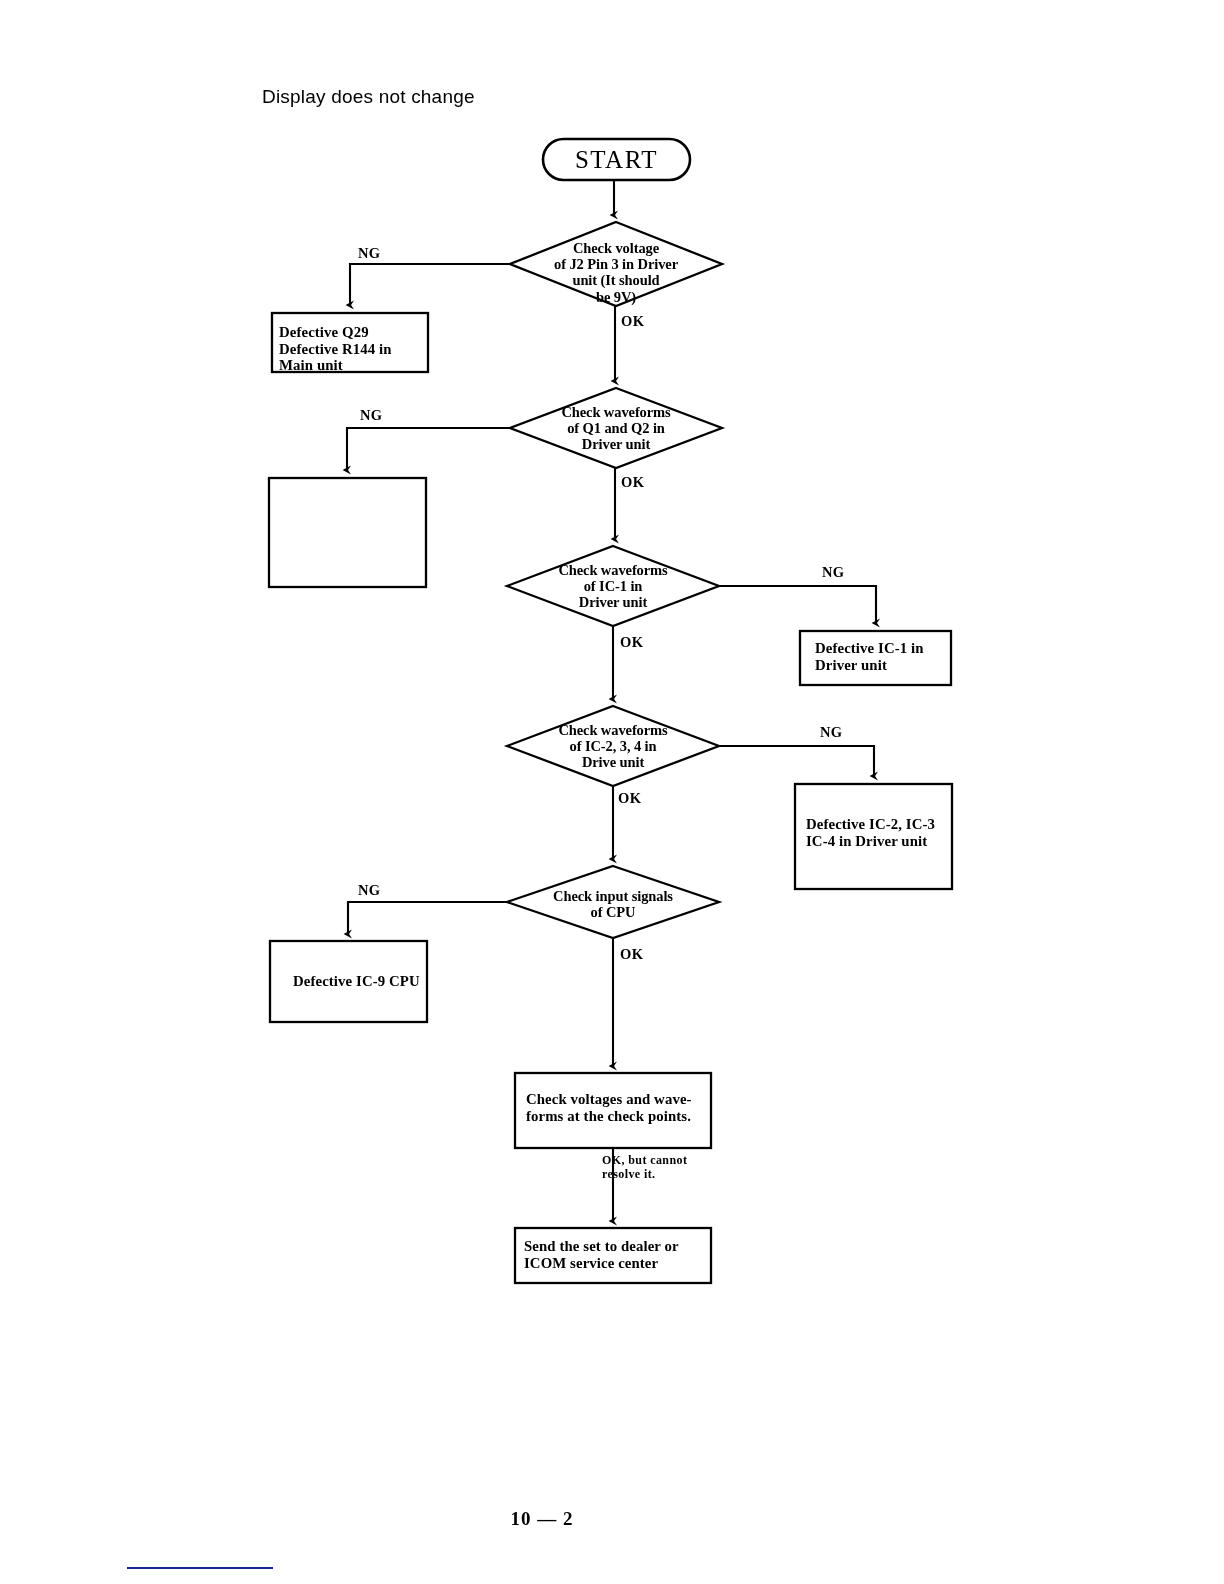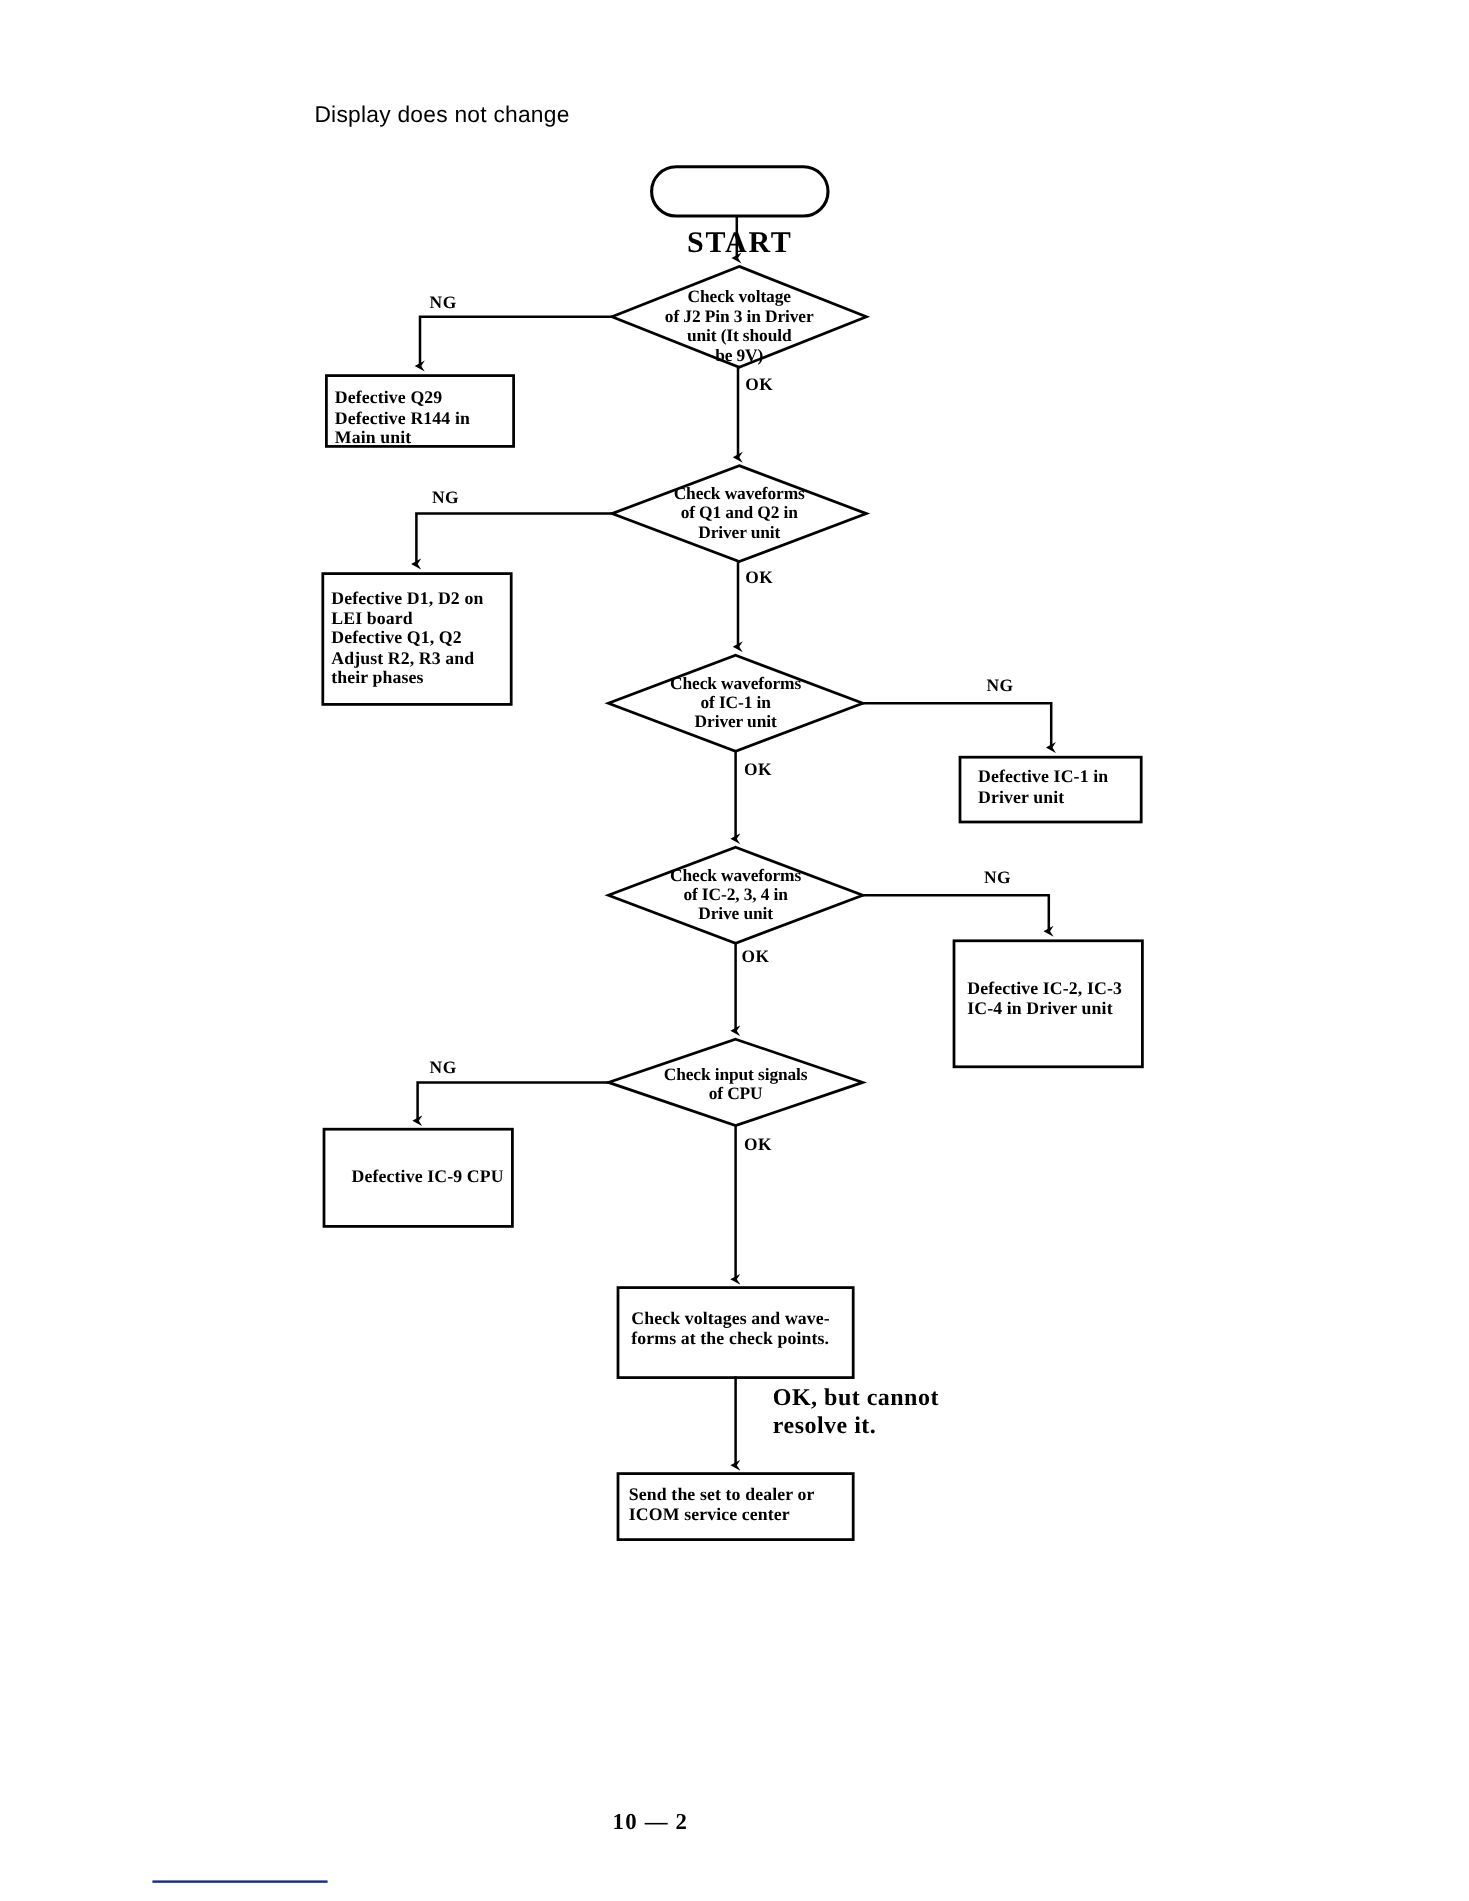--- a/index.html
+++ b/index.html
@@ -54,25 +54,24 @@
     text-align: center;
     letter-spacing: -0.1px;
   }
   .box-text {
     font-size: 14.8px;
     text-align: left;
     letter-spacing: 0.1px;
   }
   .start-text {
     font-family: "Liberation Serif", serif;
-    font-weight: bold;
+    font-weight: normal;
     font-size: 25px;
     letter-spacing: 1.5px;
     text-align: center;
-    margin-top: 43px;
   }
   .edge-label {
     position: absolute;
     font-family: "Liberation Serif", serif;
     font-weight: bold;
     font-size: 14.5px;
     letter-spacing: 0.4px;
     white-space: pre-line;
     line-height: 1.15;
   }
@@ -166,25 +165,20 @@
 be 9V)</div>
 
   <div class="node-text box-text" style="left:279px; top:324px; width:146px;">Defective Q29
 Defective  R144  in
 Main unit</div>
 
   <div class="node-text dec-text" style="left:516px; top:404px; width:200px;">Check waveforms
 of Q1 and Q2 in
 Driver unit</div>
 
-  <div class="node-text box-text" style="left:276px; top:491px; width:150px;">Defective D1, D2 on
-LEI board
-Defective   Q1,   Q2
-Adjust  R2, R3  and
-their phases</div>
 
   <div class="node-text dec-text" style="left:513px; top:562px; width:200px;">Check waveforms
 of IC-1 in
 Driver unit</div>
 
   <div class="node-text box-text" style="left:815px; top:640px; width:136px;">Defective IC-1 in
 Driver unit</div>
 
   <div class="node-text dec-text" style="left:513px; top:722px; width:200px;">Check waveforms
 of IC-2, 3, 4 in
@@ -212,19 +206,19 @@
 
   <div class="edge-label" style="left:822px; top:564px;">NG</div>
   <div class="edge-label" style="left:620px; top:634px;">OK</div>
 
   <div class="edge-label" style="left:820px; top:724px;">NG</div>
   <div class="edge-label" style="left:618px; top:790px;">OK</div>
 
   <div class="edge-label" style="left:358px; top:882px;">NG</div>
   <div class="edge-label" style="left:620px; top:946px;">OK</div>
 
-  <div class="edge-label bold" style="left:644px; top:1154px; font-size:20px;">OK, but cannot
+  <div class="edge-label bold" style="left:602px; top:1154px; font-size:12px;">OK, but cannot
 resolve it.</div>
 
   <div id="page-number">10 — 2</div>
   <div id="bottom-rule"></div>
 
 </div>
 
 </body></html>

